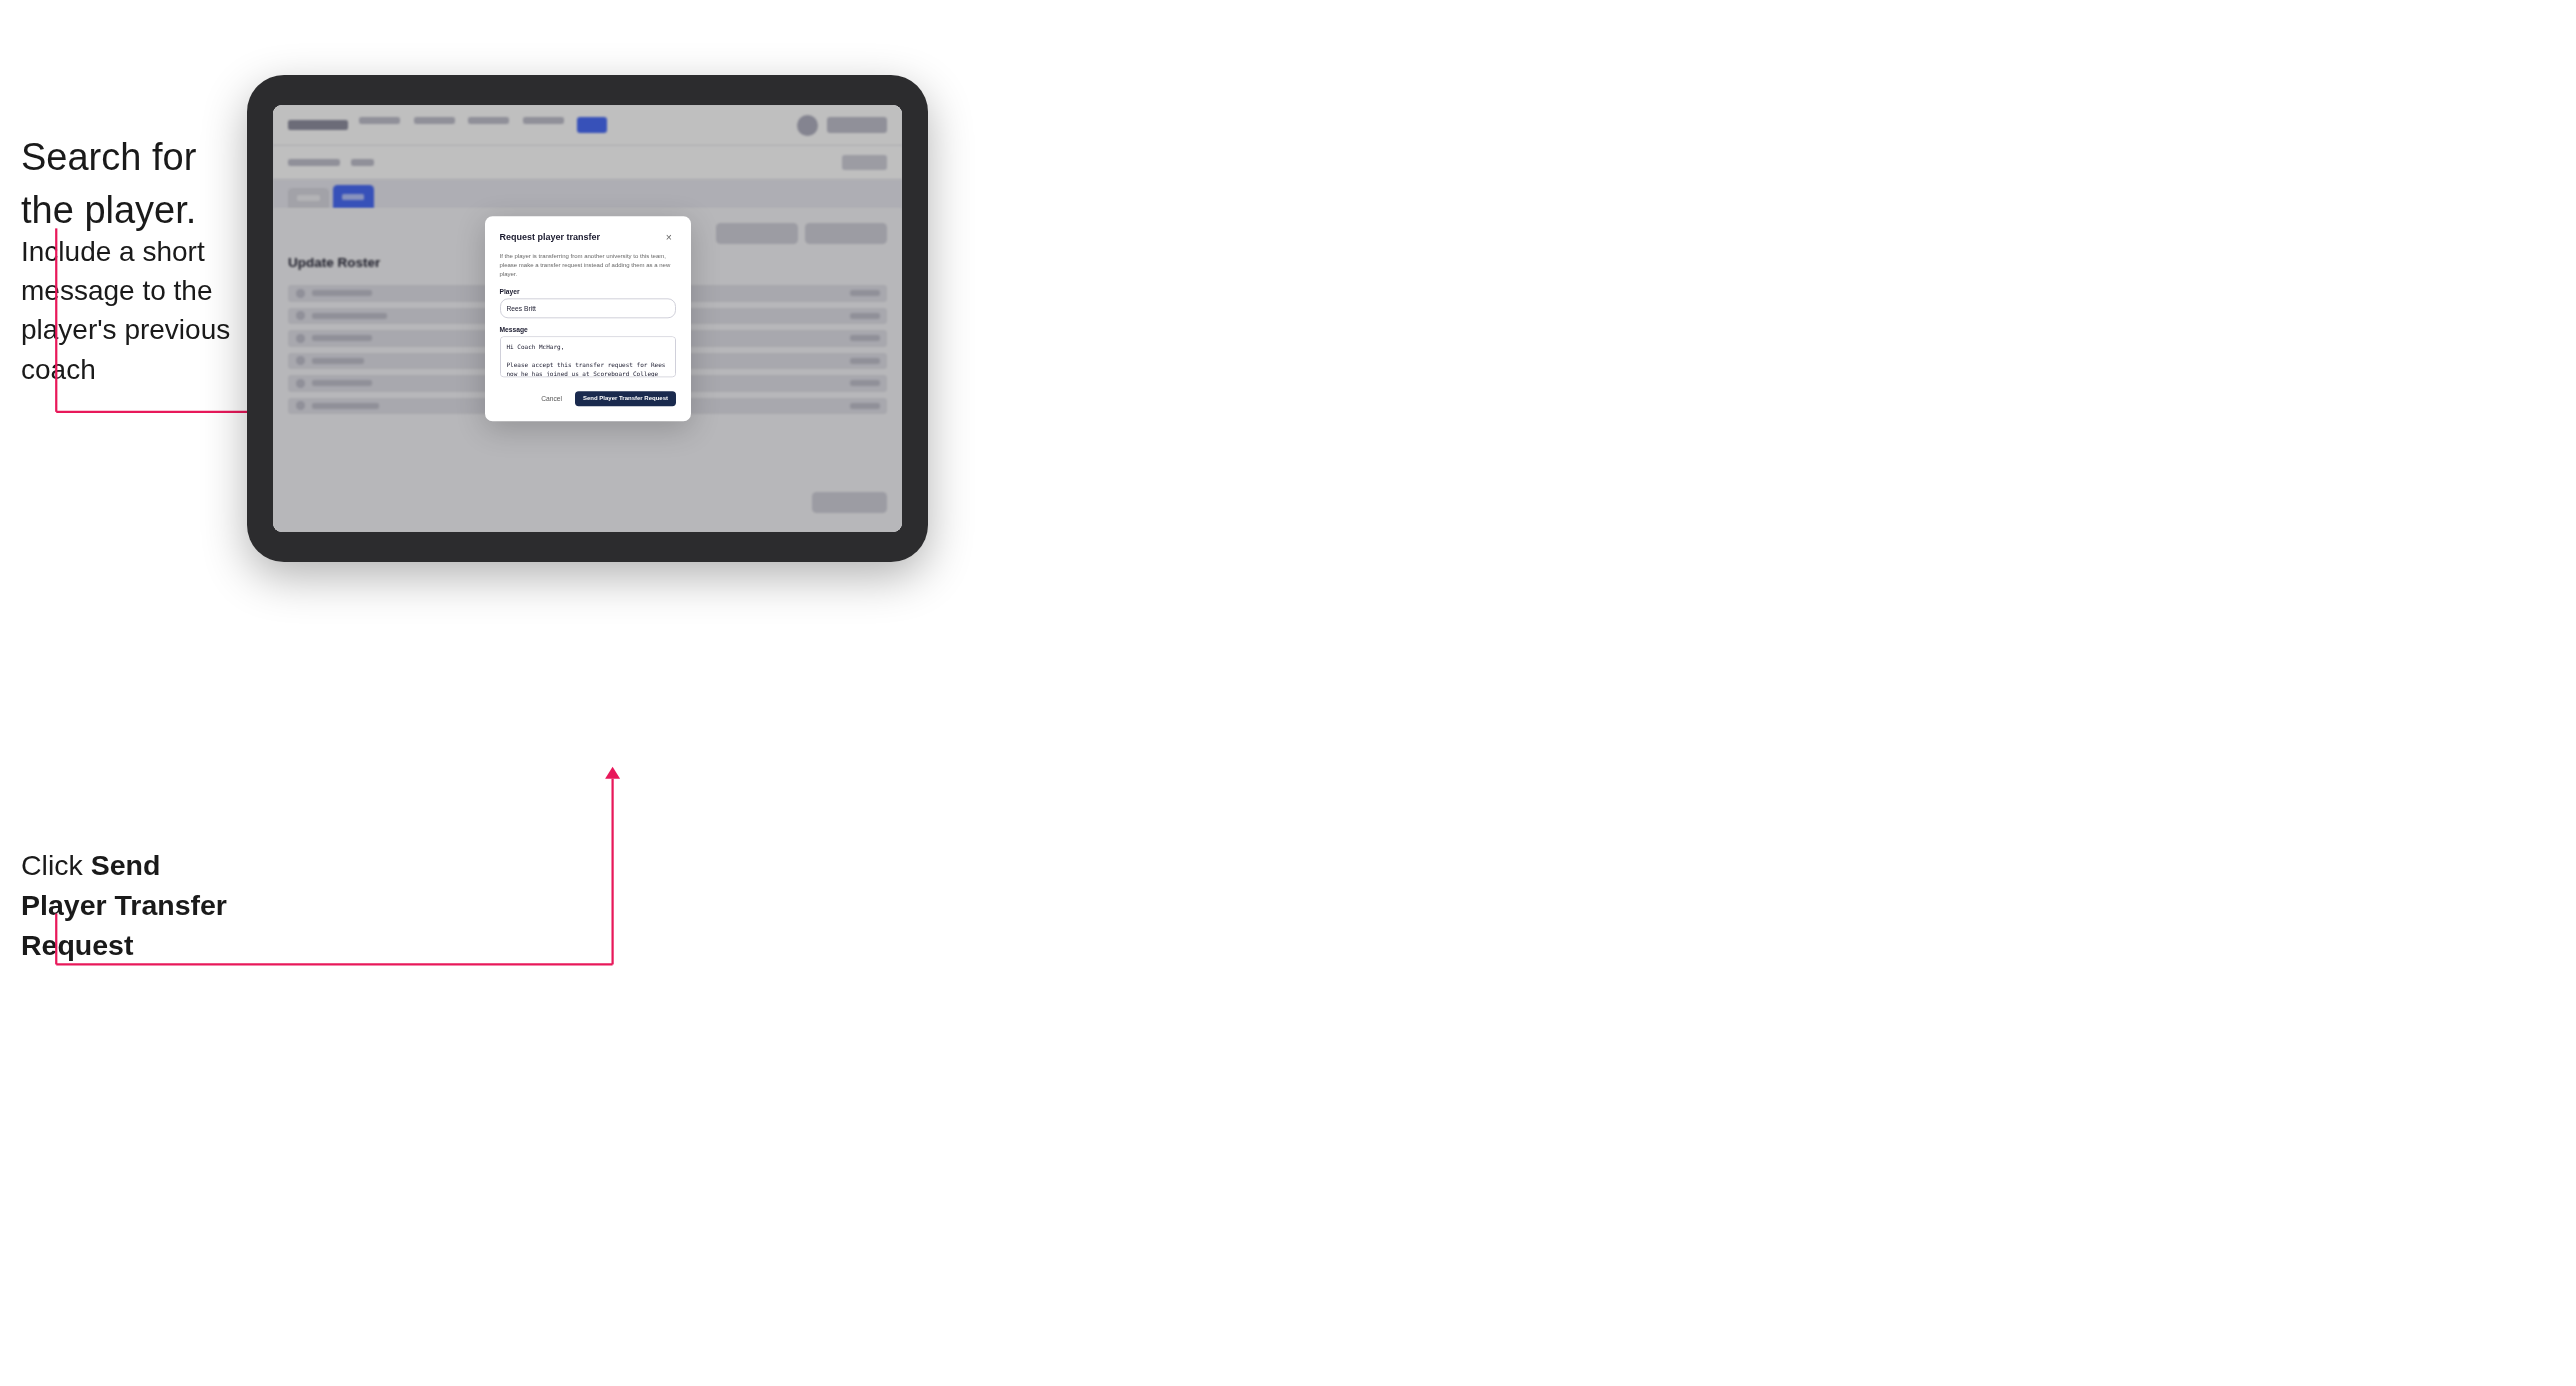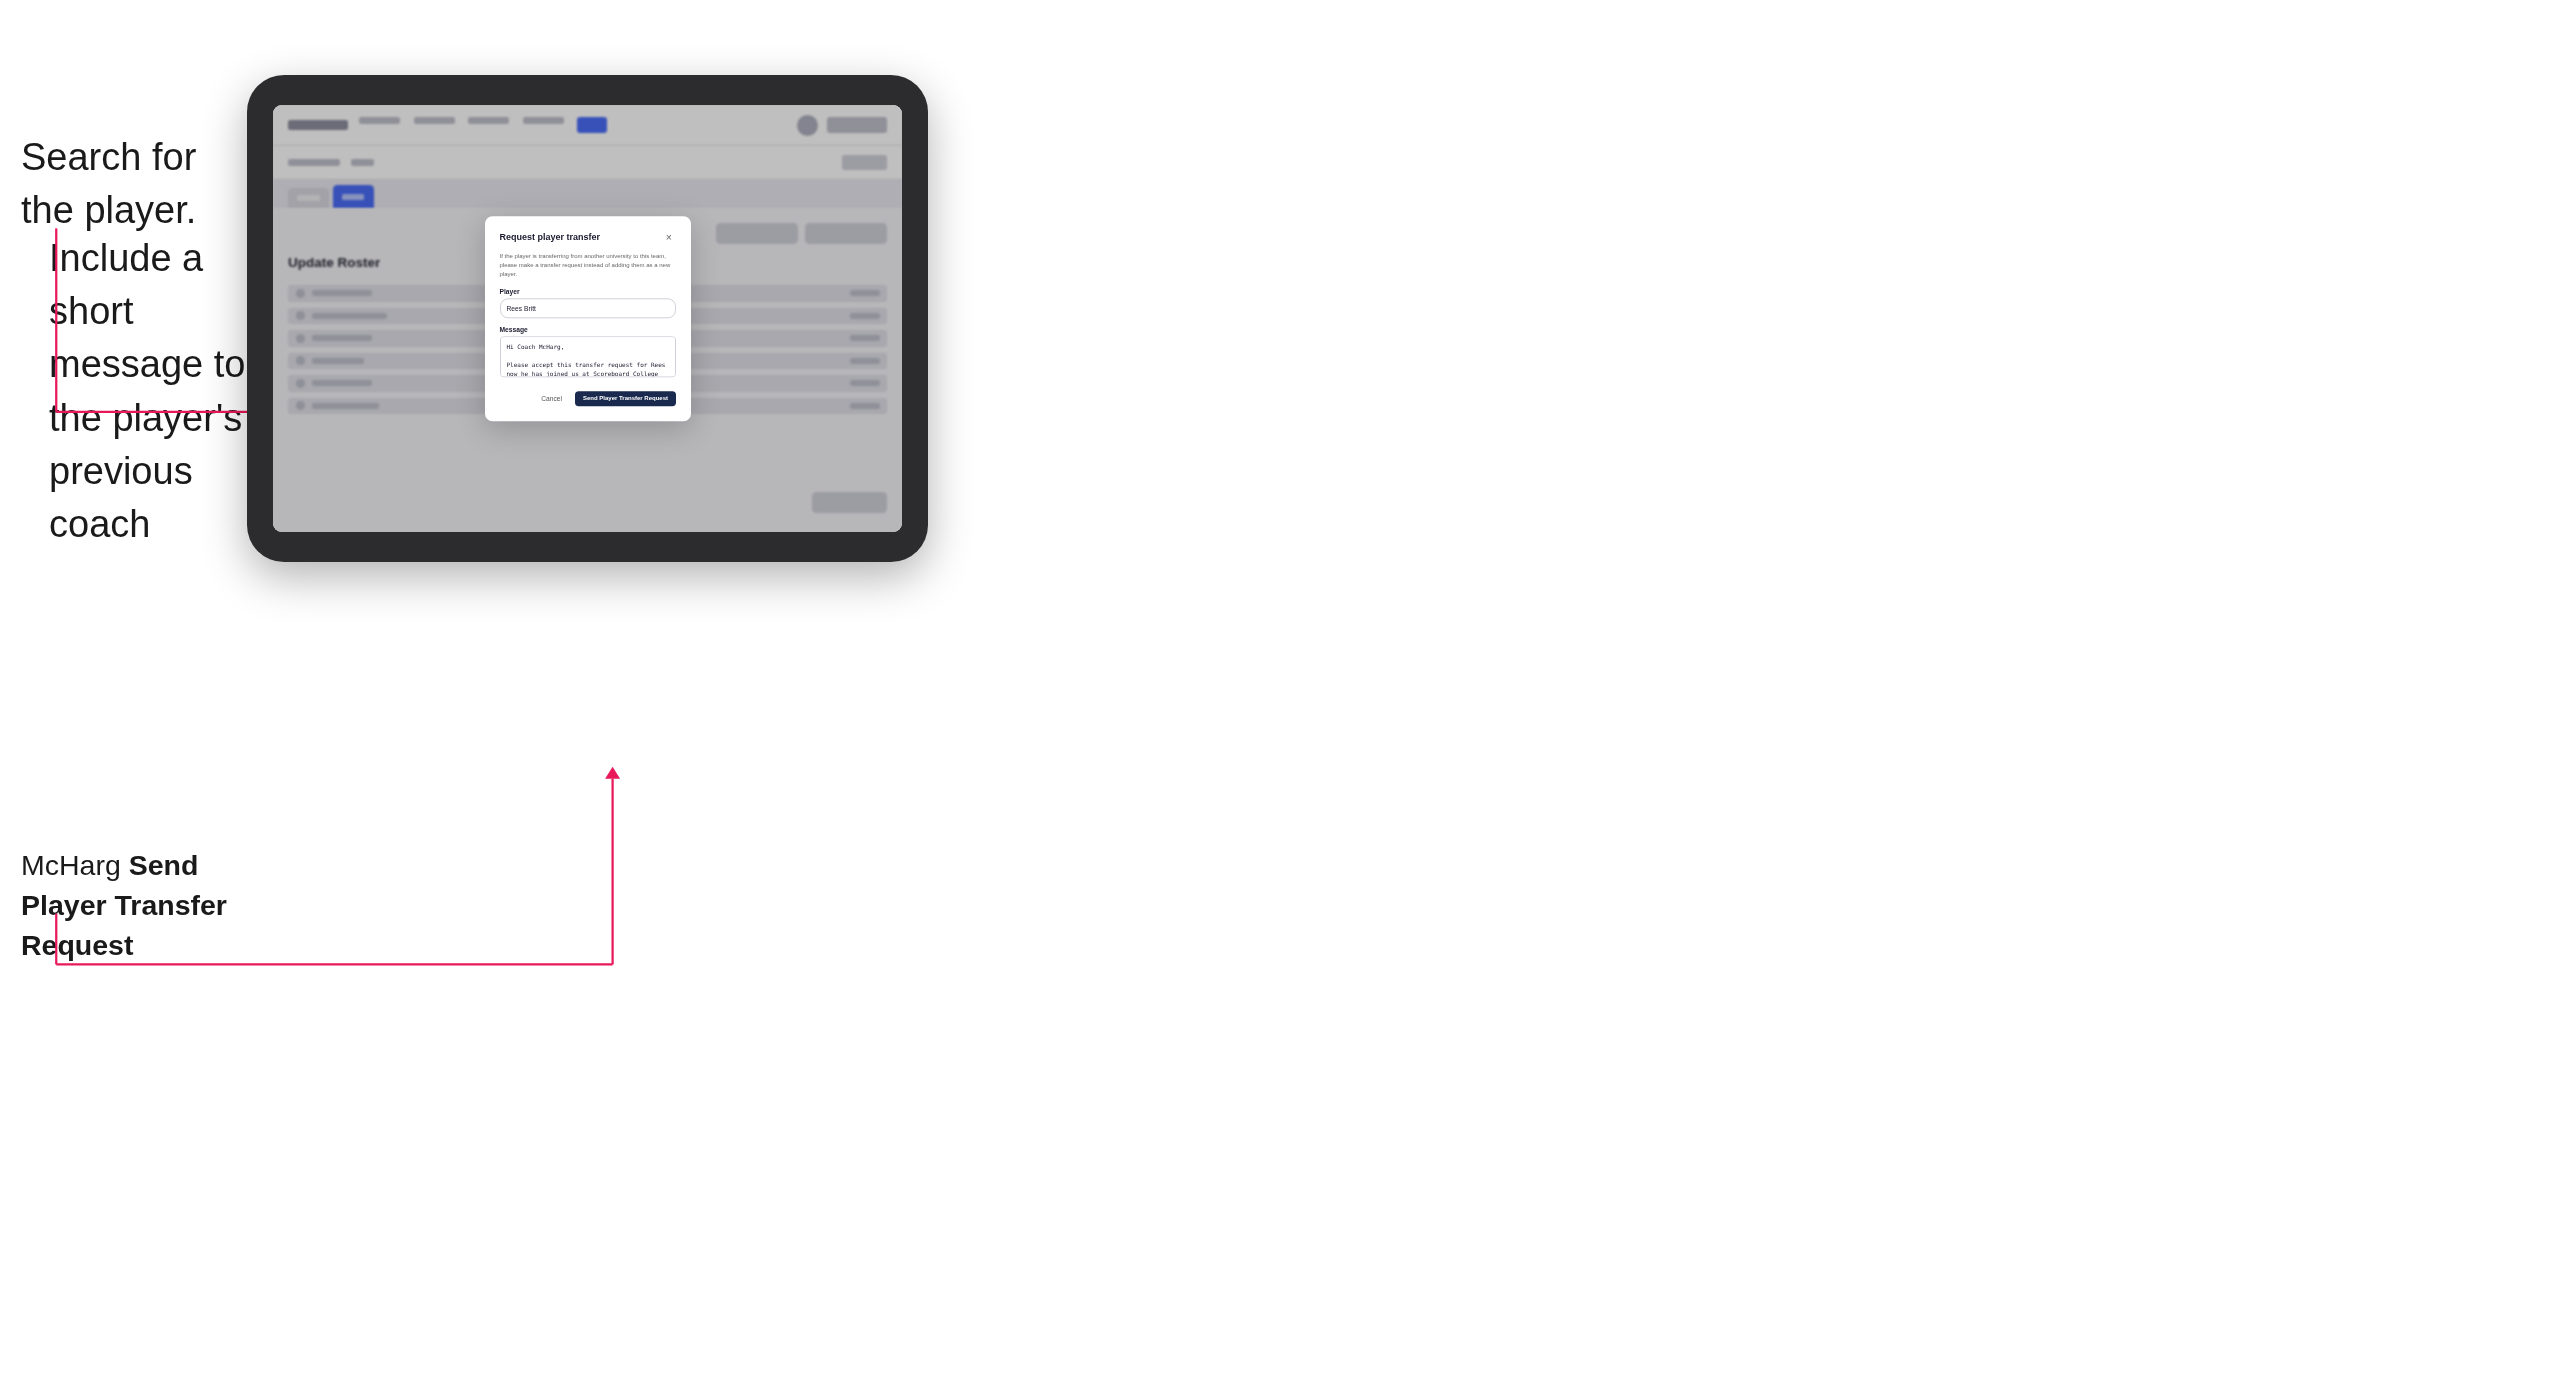--- a/index.html
+++ b/index.html
@@ -20,25 +20,24 @@
       font-size: 38px;
       color: #1a1a1a;
       width: 210px;
       line-height: 1.4;
     }
 
     .annotation-message {
       position: absolute;
       top: 232px;
       left: 21px;
-      font-size: 38px;
+      font-size: 28px;
       color: #1a1a1a;
       width: 225px;
       line-height: 1.4;
-      margin-left: 28px;
     }
 
     .annotation-click {
       position: absolute;
       top: 846px;
       left: 21px;
       font-size: 28.5px;
       color: #1a1a1a;
       width: 210px;
       line-height: 1.4;
@@ -402,21 +401,21 @@
     }
   </style>
 </head>
 <body>
 
 <div class="annotation-search">Search for the player.</div>
 
 <div class="annotation-message">Include a short message to the player's previous coach</div>
 
 <div class="annotation-click">
-  <span>McHarg </span><strong>Send Player Transfer Request</strong>
+  <span>Click </span><strong>Send Player Transfer Request</strong>
 </div>
 
 <svg class="arrows-svg" xmlns="http://www.w3.org/2000/svg" viewBox="0 0 3440 1851" width="2576" height="1386">
 
   <line x1="75" y1="305" x2="75" y2="550" stroke="#e8185a" stroke-width="3"></line>
 
   <line x1="75" y1="550" x2="598" y2="550" stroke="#e8185a" stroke-width="3"></line>
 
   <polygon points="598,543 598,557 612,550" fill="#e8185a"></polygon>
 

